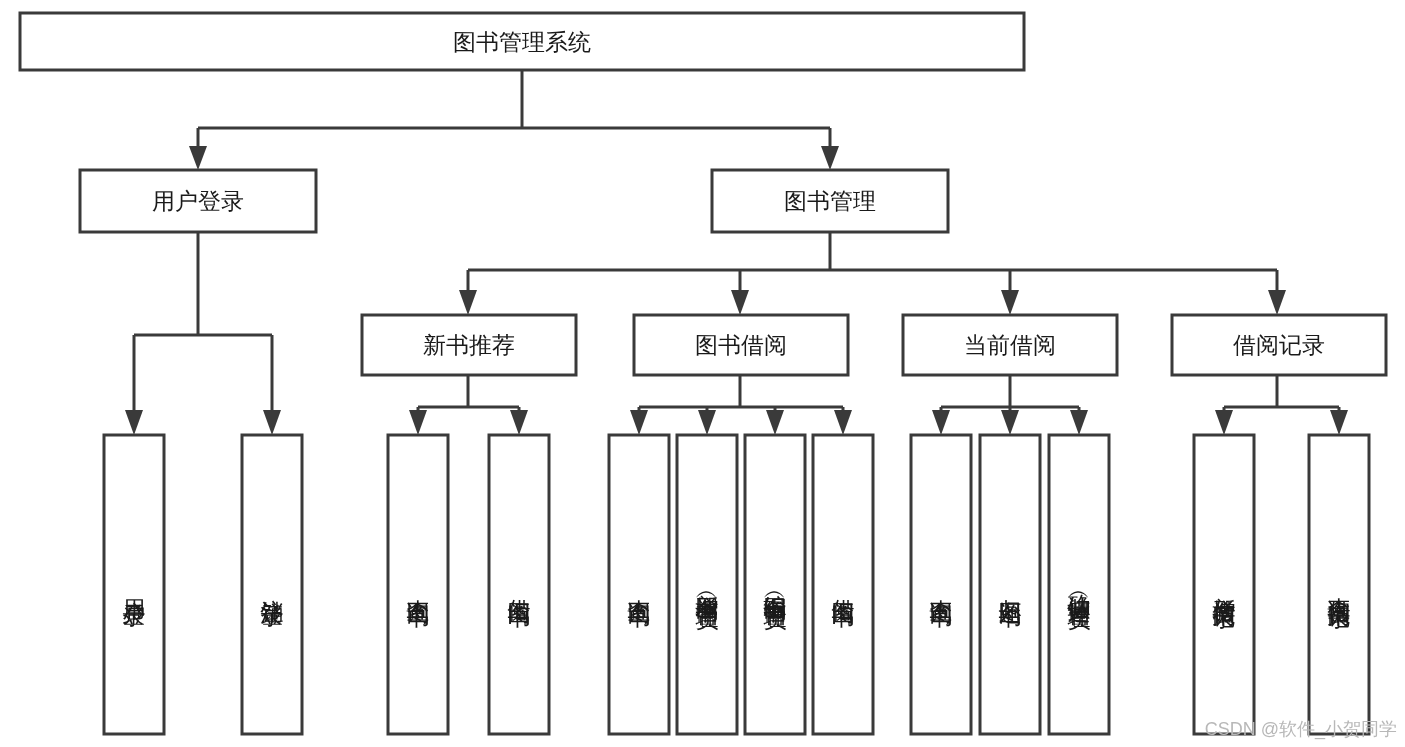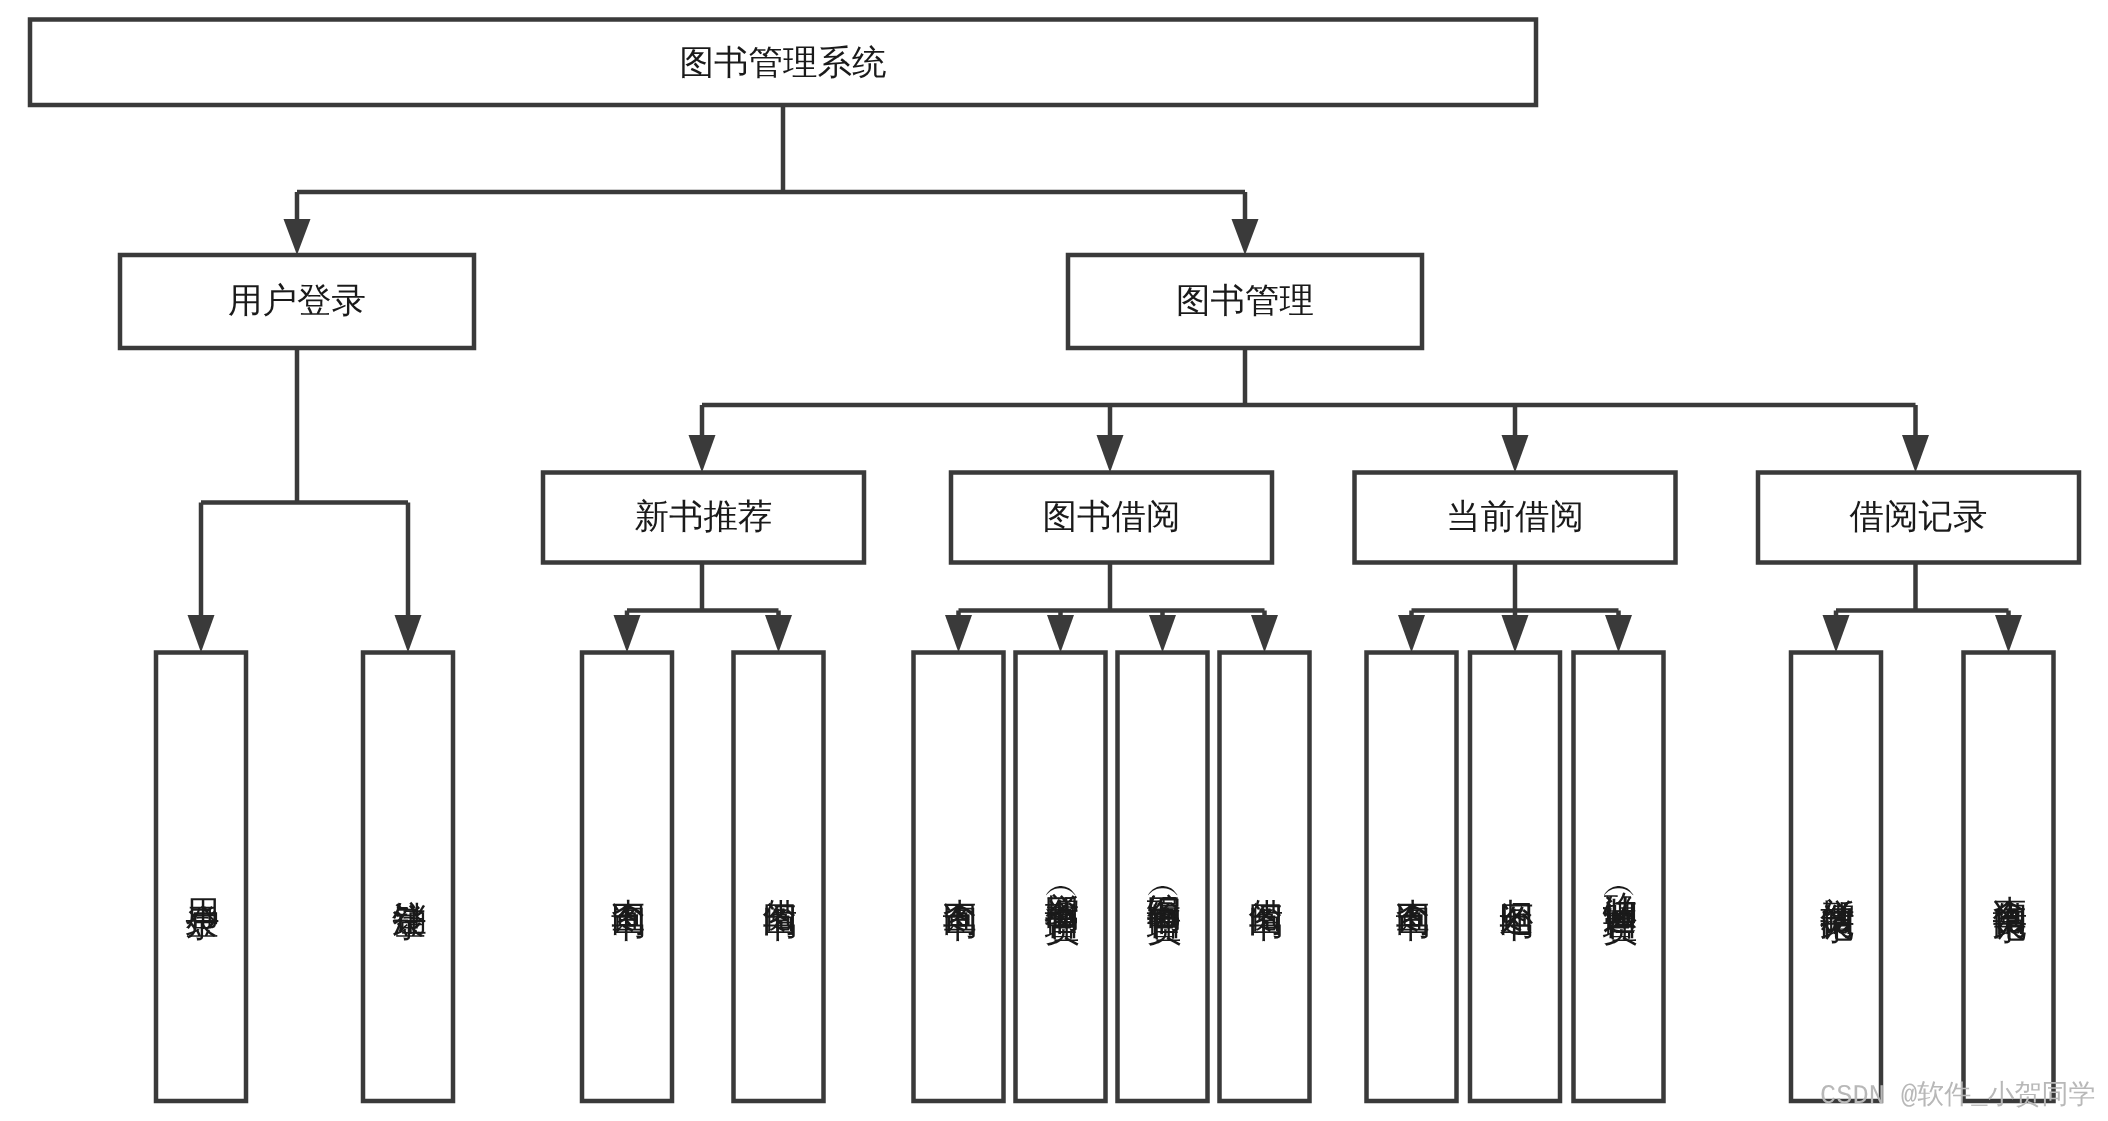--- a/index.html
+++ b/index.html
@@ -61,21 +61,21 @@
     display: flex;
     align-items: center;
     justify-content: center;
     white-space: nowrap;
     pointer-events: none;
   }
   .watermark {
     position: absolute;
     right: 8px;
     bottom: 6px;
-    font-family: Liberation Mono, monospace;
+    font-family: Liberation Sans, sans-serif;
     font-size: 18px;
     color: #b8b8b8;
     white-space: nowrap;
   }
 </style>
 </head>
 <body>
 
 <div id="diagram-root">
 

